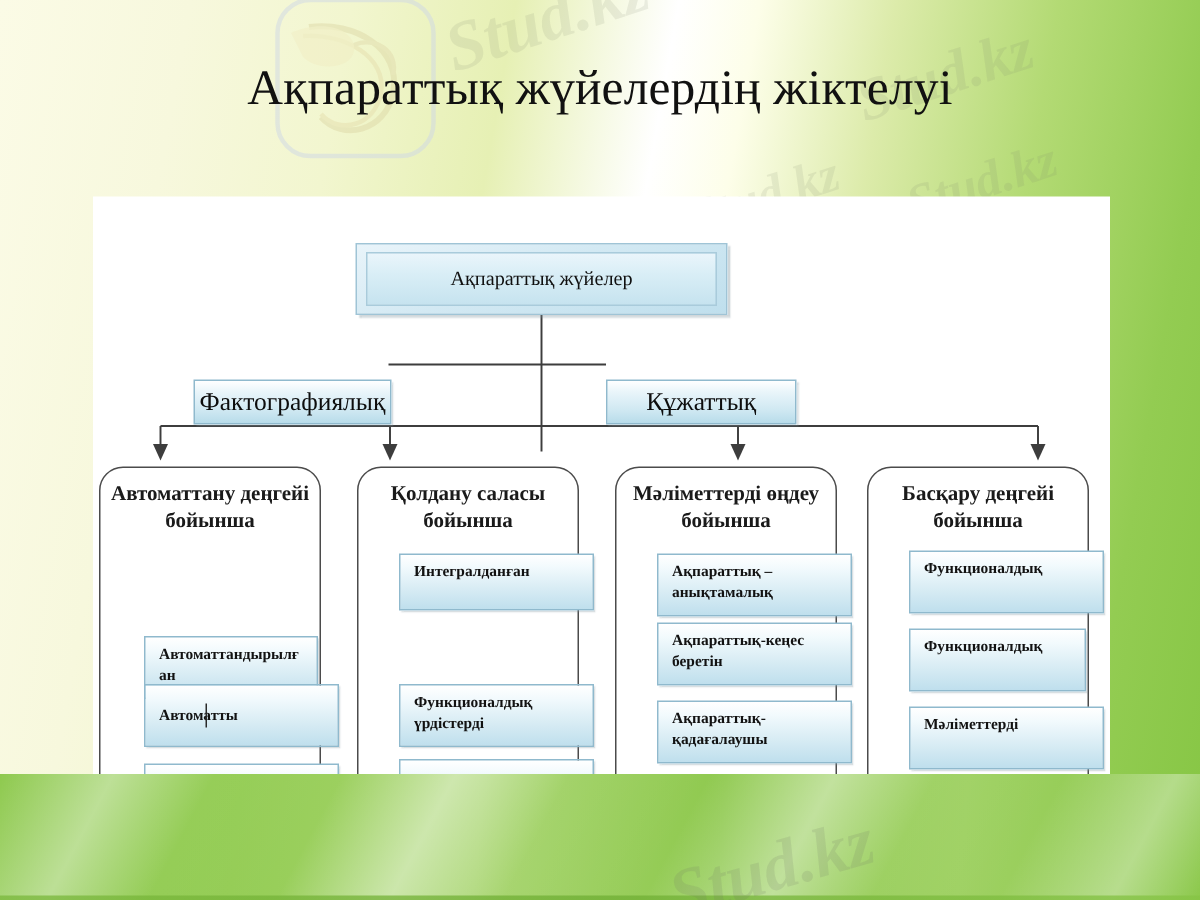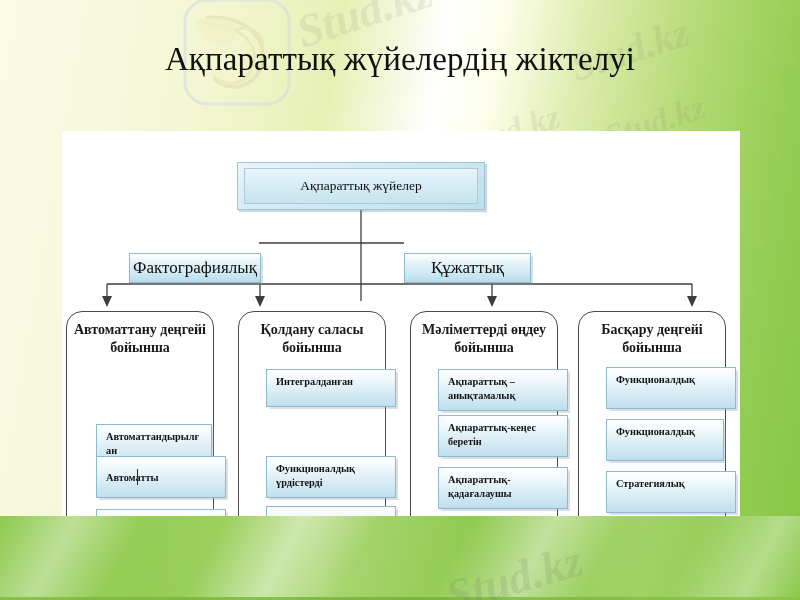--- a/index.html
+++ b/index.html
@@ -254,21 +254,21 @@
       </div>
       <div class="leaf" style="left:364px;top:238px;width:130px;height:42px;">Ақпараттық – анықтамалық</div>
       <div class="leaf" style="left:364px;top:284px;width:130px;height:42px;">Ақпараттық-кеңес беретін</div>
       <div class="leaf" style="left:364px;top:336px;width:130px;height:42px;">Ақпараттық-қадағалаушы</div>
 
       <div class="col" style="left:516px;top:180px;width:148px;height:248px;">
         <div class="col-head">Басқару деңгейі бойынша</div>
       </div>
       <div class="leaf" style="left:532px;top:236px;width:130px;height:42px;">Функционалдық</div>
       <div class="leaf" style="left:532px;top:288px;width:118px;height:42px;">Функционалдық</div>
-      <div class="leaf" style="left:532px;top:340px;width:130px;height:42px;">Стратегиялық</div>
+      <div class="leaf" style="left:532px;top:340px;width:130px;height:42px;">Мәліметтерді</div>
 
     </div>
   </div>
 
   <div class="grass"></div>
   <div class="grass-edge"></div>
   <div class="wm" style="left:440px;top:572px;font-size:46px;transform:rotate(-16deg);color:rgba(110,120,100,0.16);">Stud.kz</div>
 
 </div>
 

